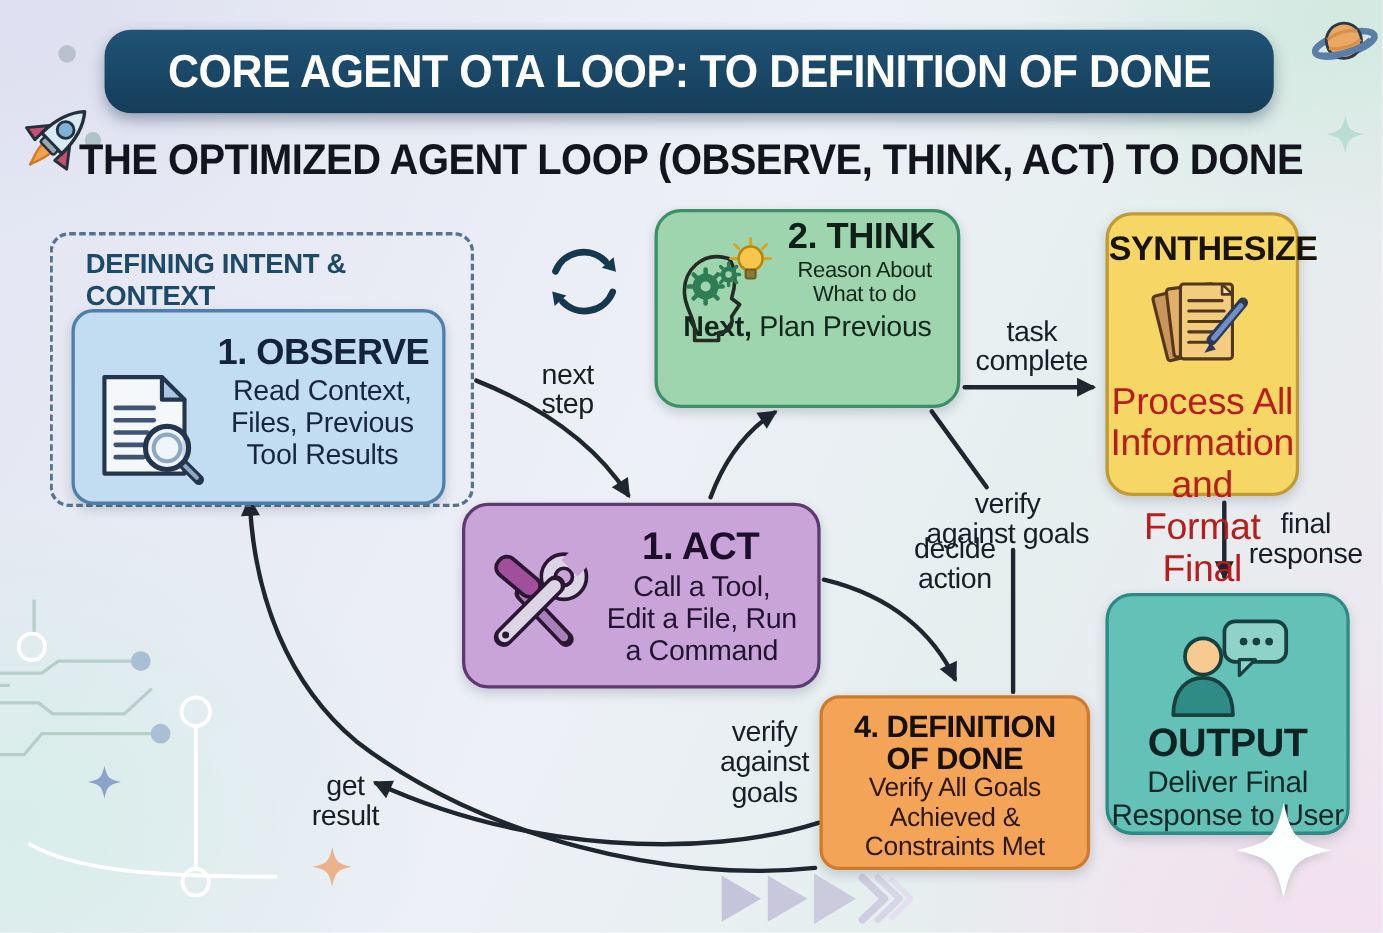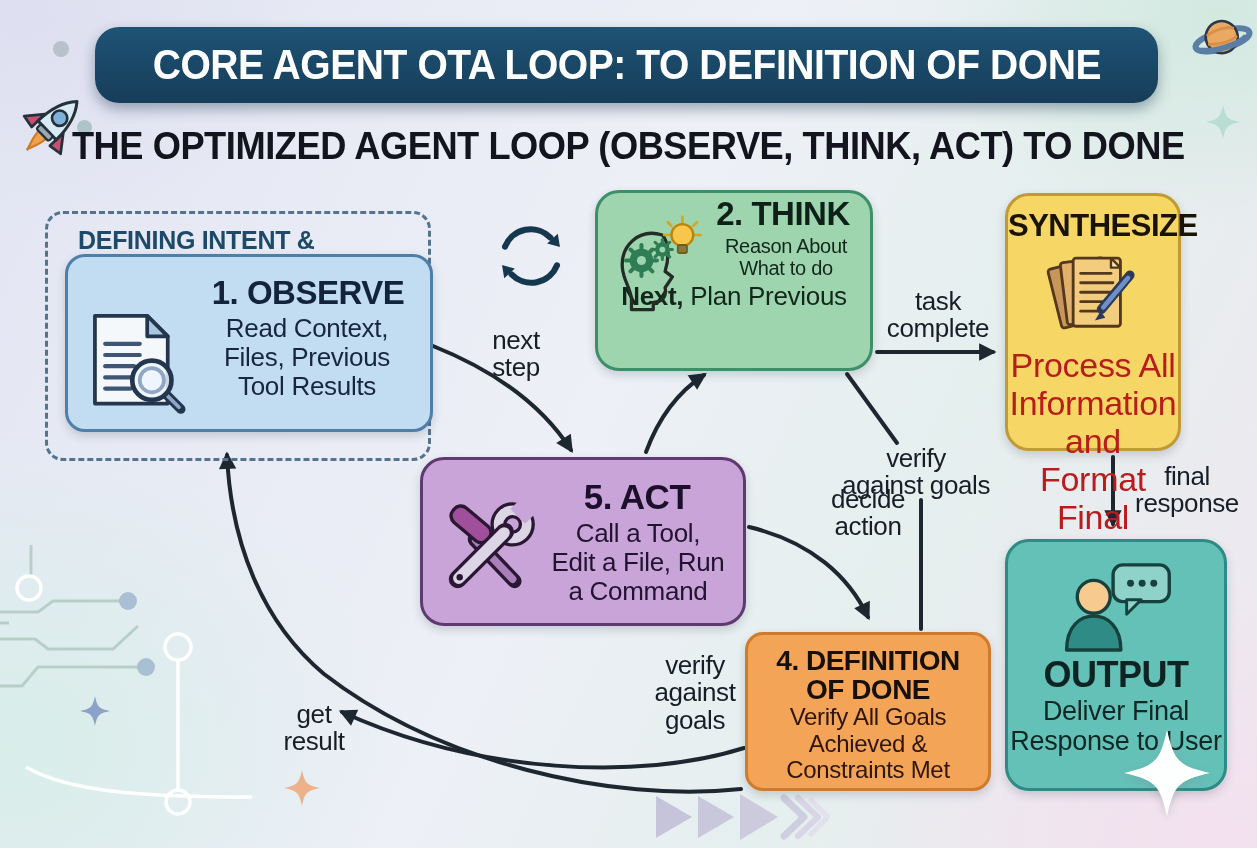--- a/index.html
+++ b/index.html
@@ -31,42 +31,42 @@
   
   .node{border-radius:24px;box-shadow:0 4px 10px rgba(30,40,60,.18);box-sizing:border-box;}
   .ntitle{font-weight:bold;text-align:center;letter-spacing:-.5px;}
   .nbody{text-align:center;letter-spacing:-.3px;line-height:1.12;}
 
   .group{
     left:45px;top:211px;width:386px;height:250px;
     border:3.5px dashed #54738f;border-radius:18px;box-sizing:border-box;
   }
   .group-label{left:30px;top:12px;font-size:25px;font-weight:bold;color:#1c4a68;letter-spacing:-.3px;}
-  .observe{left:17px;top:40px;width:368px;height:178px;background:#c2dcf2;border:3.5px solid #4e7fa9;border-radius:20px;}
+  .observe{left:17px;top:67px;width:340px;height:178px;background:#c2dcf2;border:3.5px solid #4e7fa9;border-radius:20px;}
   .observe .ntitle{margin:17px 0 2px 118px;font-size:33px;color:#13233c;}
   .observe .nbody{margin-left:116px;font-size:26px;color:#16263d;}
 
   .think{left:595px;top:190px;width:278px;height:181px;background:#9ed5ae;border:3.5px solid #3c8f67;}
   .think .ntitle{margin:2px 0 2px 98px;font-size:33px;color:#0e2017;}
   .think .nbody{margin-left:104px;font-size:20px;color:#122а1c;color:#12271c;}
   .think .line3{width:100%;text-align:center;font-size:26px;color:#12271c;letter-spacing:-.3px;margin-top:1px;}
 
   .synth{left:1005px;top:193px;width:176px;height:258px;background:#f6d765;border:3.5px solid #c09a35;padding-top:12px;}
   .synth .ntitle{font-size:31px;color:#181303;}
   .synth .nbody{font-size:34px;color:#b91c1c;}
 
   .act{left:420px;top:457px;width:326px;height:169px;background:#c9a4d8;border:3.5px solid #5e3a71;}
   .act .ntitle{margin:17px 0 2px 108px;font-size:35px;color:#1c0f2b;}
   .act .nbody{margin-left:110px;font-size:26px;color:#221331;}
 
   .done{left:745px;top:632px;width:246px;height:159px;background:#f3a456;border:3.5px solid #cf7b2d;border-radius:18px;padding-top:11px;}
   .done .ntitle{font-size:28px;line-height:1.04;color:#161008;}
   .done .nbody{font-size:24px;color:#2e160а;color:#2e160a;line-height:1.1;}
 
-  .output{left:1005px;top:539px;width:222px;height:252px;background:#64c1b8;border:3.5px solid #2d8a84;padding-top:14px;}
+  .output{left:1005px;top:539px;width:222px;height:220px;background:#64c1b8;border:3.5px solid #2d8a84;padding-top:14px;}
   .output .ntitle{font-size:36px;color:#0e2422;margin-top:2px;}
   .output .nbody{font-size:27px;color:#0f2825;}
 
   
   .alabel{
     transform:translate(-50%,-50%);text-align:center;font-size:26px;color:#171e26;
     letter-spacing:-.4px;line-height:1.05;white-space:pre-line;
   }
   .overlay{left:0;top:0;pointer-events:none;}
   .icon-svg{display:block;}
@@ -261,21 +261,21 @@
     <line x1="40" y1="46" x2="82" y2="90" stroke="#2a1833" stroke-width="15" stroke-linecap="round"></line>
     <line x1="41" y1="47" x2="80" y2="88" stroke="#a87fb8" stroke-width="8" stroke-linecap="round"></line>
     <rect x="12" y="20" width="48" height="20" rx="9" transform="rotate(40 36 30)" fill="#a04f9b" stroke="#2a1833" stroke-width="3.6"></rect>
     <circle cx="80" cy="30" r="15" fill="none" stroke="#2a1833" stroke-width="17"></circle>
     <circle cx="80" cy="30" r="15" fill="none" stroke="#dcd5e6" stroke-width="10"></circle>
     <rect x="80" y="8" width="22" height="16" transform="rotate(45 91 16)" fill="#c9a4d8"></rect>
     <line x1="22" y1="88" x2="72" y2="38" stroke="#2a1833" stroke-width="19" stroke-linecap="round"></line>
     <line x1="23" y1="87" x2="71" y2="39" stroke="#dcd5e6" stroke-width="12" stroke-linecap="round"></line>
     <circle cx="24" cy="86" r="3.4" fill="#2a1833"></circle>
   </svg>
-  <div class="ntitle">5. ACT</div>
+  <div class="ntitle">1. ACT</div>
   <div class="nbody pre">Call a Tool,
 Edit a File, Run
 a Command</div>
 </div>
 
 <div class="abs node done">
   <div class="ntitle pre">4. DEFINITION
 OF DONE</div>
   <div class="nbody pre">Verify All Goals
 Achieved &amp;

